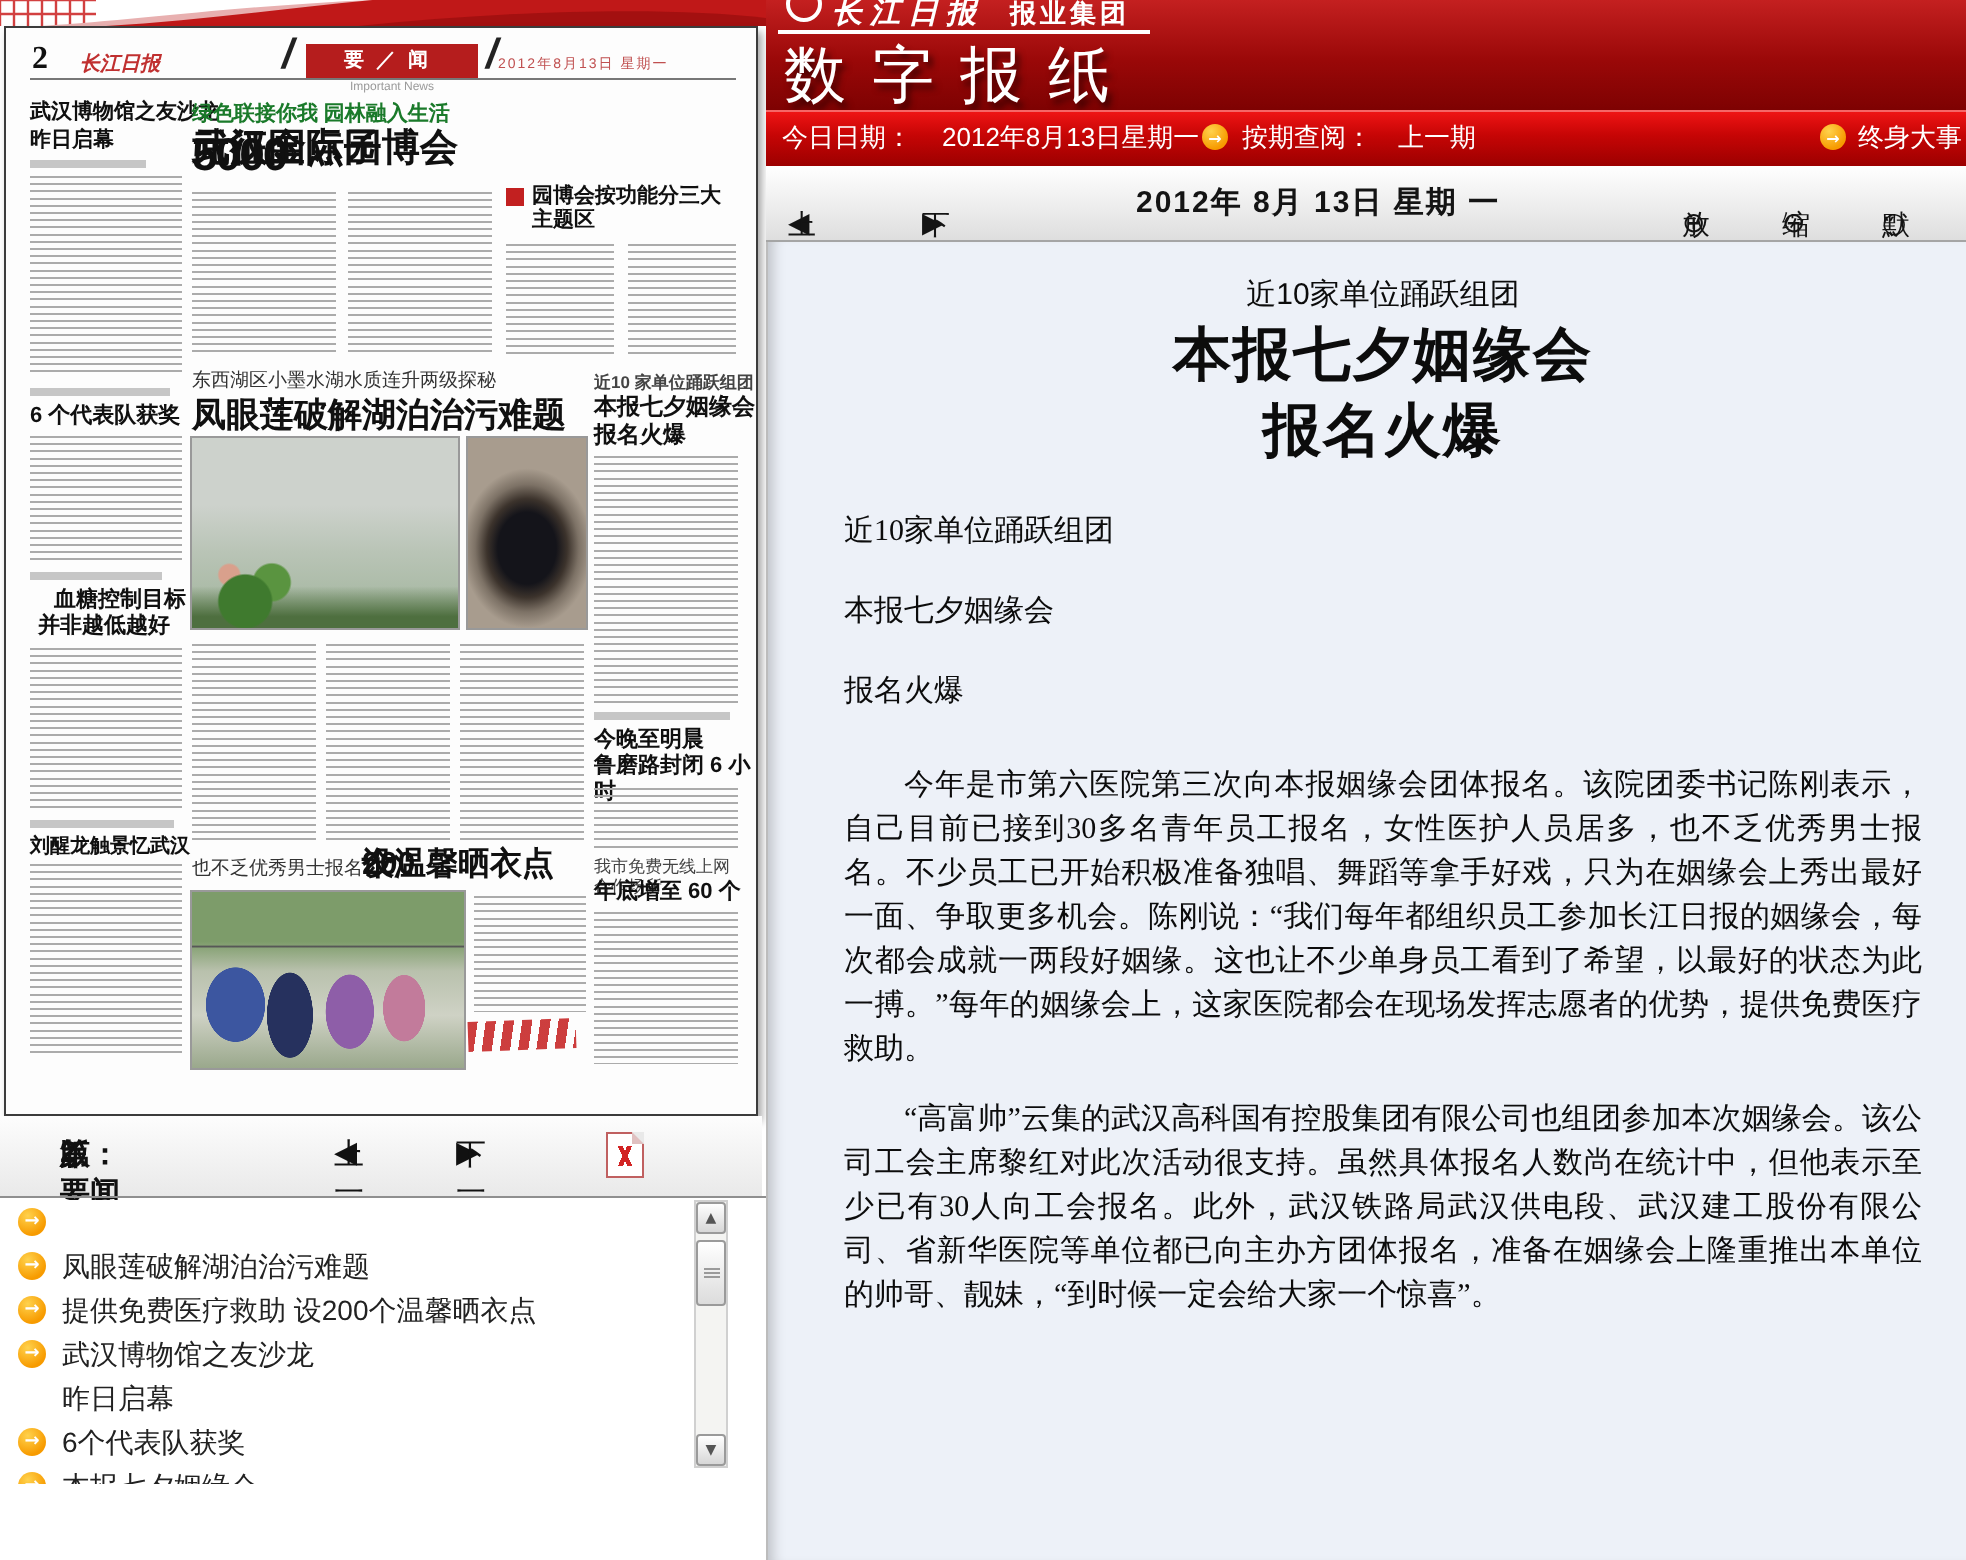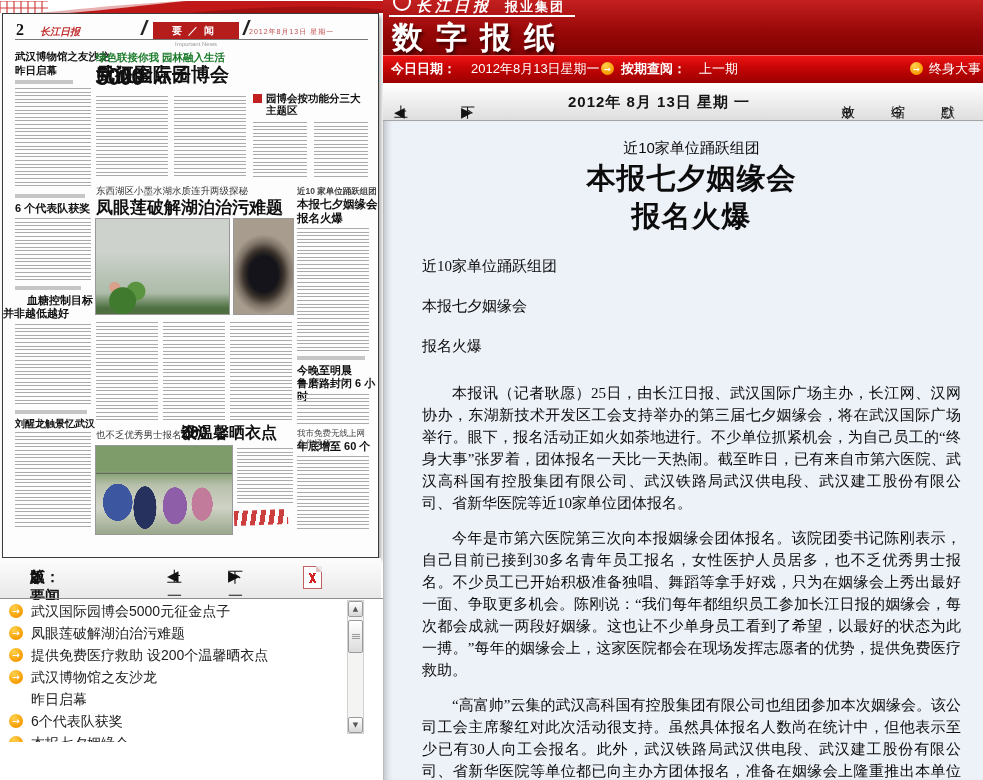--- a/index.html
+++ b/index.html
@@ -76,26 +76,26 @@
      background:repeating-linear-gradient(to bottom,#9a9a9a 0 1px,rgba(0,0,0,0) 1px 2px)}
 
   
   #rp{left:383px;top:0;width:600px;height:780px}
   #rp-header{position:absolute;left:0;top:0;width:600px;height:55px;overflow:hidden;
      background:linear-gradient(#c42020 0%,#9a0808 55%,#7e0202 100%)}
   #mast-circle{position:absolute;left:10px;top:-7px;width:14px;height:14px;border:2px solid #fff;border-radius:50%}
   #mast-paper{position:absolute;left:33px;top:-3px;font-size:15px;font-weight:bold;font-style:italic;color:#fff;letter-spacing:4px}
   #mast-group{position:absolute;left:122px;top:-2px;font-size:13px;font-weight:bold;color:#fff;letter-spacing:2px}
   #mast-underline{position:absolute;left:6px;top:15px;width:186px;height:2px;background:#fff}
-  #site-title{position:absolute;left:9px;top:17px;font-size:31px;font-weight:bold;color:#fff;
+  #site-title{position:absolute;left:9px;top:17px;font-size:31px;font-weight:normal;color:#fff;
      letter-spacing:13px;text-shadow:2px 3px 3px rgba(50,0,0,.85)}
   #date-bar{position:absolute;left:0;top:55px;width:600px;height:28px;color:#fff;font-size:13px;
      background:linear-gradient(#f21515,#c60505 45%,#9c0000);box-shadow:inset 0 1px 0 rgba(255,255,255,.35)}
   #date-bar span{position:absolute;top:6px;line-height:16px}
-  .bar-bold{font-weight:bold}
+  .bar-bold{font-weight:normal}
   .circ-arrow{width:13px;height:13px;border-radius:50%;display:inline-block;
      background:radial-gradient(circle at 35% 28%,#ffd24d,#f79b00 70%);color:#fff;
      font-size:8px;line-height:13px;text-align:center;font-family:"DejaVu Sans",sans-serif;font-weight:bold}
   #toolbar{position:absolute;left:0;top:83px;width:600px;height:38px;
      background:linear-gradient(#ffffff,#dedede);border-bottom:1px solid #a5a5a5;box-sizing:border-box;color:#141414}
   #toolbar span{position:absolute;top:10px;font-size:14px;line-height:18px}
   .zoom-glyph{font-family:"DejaVu Sans",sans-serif;font-size:16px;position:relative;top:1px}
   #content{position:absolute;left:0;top:121px;width:600px;height:659px;box-sizing:border-box;
      background:#edf1f8;border-left:1px solid #bcbcbc;box-shadow:inset 7px 0 7px -5px rgba(0,0,0,.22);
      padding:16px 22px 0 38px;color:#0c0c0c}
@@ -137,21 +137,21 @@
 
   <div class="hl" style="left:12px;top:36px;font-size:10.5px">武汉博物馆之友沙龙</div>
   <div class="hl" style="left:12px;top:50px;font-size:10.5px">昨日启幕</div>
   <div class="kp" style="left:12px;top:66px;width:58px"></div>
   <div class="tl" style="left:12px;top:74px;width:76px;height:100px"></div>
   <div class="kp" style="left:12px;top:180px;width:70px"></div>
   <div class="hl" style="left:12px;top:188px;font-size:11px">6 个代表队获奖</div>
   <div class="tl" style="left:12px;top:204px;width:76px;height:62px"></div>
   <div class="kp" style="left:12px;top:272px;width:66px"></div>
   <div class="hl" style="left:24px;top:280px;font-size:11px">血糖控制目标</div>
-  <div class="hl" style="left:0;top:293px;font-size:11px">并非越低越好</div>
+  <div class="hl" style="left:16px;top:293px;font-size:11px">并非越低越好</div>
   <div class="tl" style="left:12px;top:310px;width:76px;height:80px"></div>
   <div class="kp" style="left:12px;top:396px;width:72px"></div>
   <div class="hl" style="left:12px;top:404px;font-size:10px">刘醒龙触景忆武汉</div>
   <div class="tl" style="left:12px;top:418px;width:76px;height:96px"></div>
 
   <div class="hl green-kicker" style="left:93px;top:37px;font-size:10.5px">绿色联接你我 园林融入生活</div>
   <div class="hl" style="left:93px;top:50px;font-size:19px;width:276px;white-space:nowrap">
       <span>武汉国际园博会</span> 
       <b class="lead-num">5000</b> 
       <span>元征金点子</span>
@@ -206,21 +206,21 @@
     </span>
   <span style="left:228px;top:10px;cursor:pointer">
       <span class="tri">▶</span> 
       <span>下一版</span>
     </span>
   <span id="pdf-icon"></span>
 </div>
 <div class="abs" id="list-divider"></div>
 
 <div class="abs" id="article-list">
-  <div class="li-row"><span class="li-ico">→</span><span>武汉国际园博会5000元征金点子</span></div>
+  <div class="li-row"><span class="li-ico">→</span></div>
   <div class="li-row"><span class="li-ico">→</span><span>凤眼莲破解湖泊治污难题</span></div>
   <div class="li-row"><span class="li-ico">→</span><span>提供免费医疗救助  设200个温馨晒衣点</span></div>
   <div class="li-row"><span class="li-ico">→</span><span>武汉博物馆之友沙龙</span></div>
   <div class="li-row"><span>昨日启幕</span></div>
   <div class="li-row"><span class="li-ico">→</span><span>6个代表队获奖</span></div>
   <div class="li-row"><span class="li-ico">→</span><span>本报七夕姻缘会</span></div>
 </div>
 <div class="abs" id="list-scrollbar">
   <div class="sb-btn" id="sb-up"><span>▲</span></div>
   <div id="sb-thumb"></div>
@@ -273,17 +273,16 @@
 
   <div id="content">
     <div class="a-kicker">近10家单位踊跃组团</div>
     <div class="a-title">本报七夕姻缘会</div>
     <div class="a-title">报名火爆</div>
     <div class="sub-group">
       <div class="sub-line">近10家单位踊跃组团</div>
       <div class="sub-line">本报七夕姻缘会</div>
       <div class="sub-line">报名火爆</div>
     </div>
-    <p class="para">本报讯（记者耿愿）25日，由长江日报、武汉国际广场主办，长江网、汉网协办，东湖新技术开发区工会支持举办的第三届七夕姻缘会，将在武汉国际广场举行。眼下，报名活动正如火如荼地进行。不少单位抓紧机会，为自己员工的“终身大事”张罗着，团体报名一天比一天热闹。截至昨日，已有来自市第六医院、武汉高科国有控股集团有限公司、武汉铁路局武汉供电段、武汉建工股份有限公司、省新华医院等近10家单位团体报名。</p>
     <p class="para">今年是市第六医院第三次向本报姻缘会团体报名。该院团委书记陈刚表示，自己目前已接到30多名青年员工报名，女性医护人员居多，也不乏优秀男士报名。不少员工已开始积极准备独唱、舞蹈等拿手好戏，只为在姻缘会上秀出最好一面、争取更多机会。陈刚说：“我们每年都组织员工参加长江日报的姻缘会，每次都会成就一两段好姻缘。这也让不少单身员工看到了希望，以最好的状态为此一搏。”每年的姻缘会上，这家医院都会在现场发挥志愿者的优势，提供免费医疗救助。</p>
     <p class="para">“高富帅”云集的武汉高科国有控股集团有限公司也组团参加本次姻缘会。该公司工会主席黎红对此次活动很支持。虽然具体报名人数尚在统计中，但他表示至少已有30人向工会报名。此外，武汉铁路局武汉供电段、武汉建工股份有限公司、省新华医院等单位都已向主办方团体报名，准备在姻缘会上隆重推出本单位的帅哥、靓妹，“到时候一定会给大家一个惊喜”。</p>
   </div>
 </div>
 
 </body></html>

